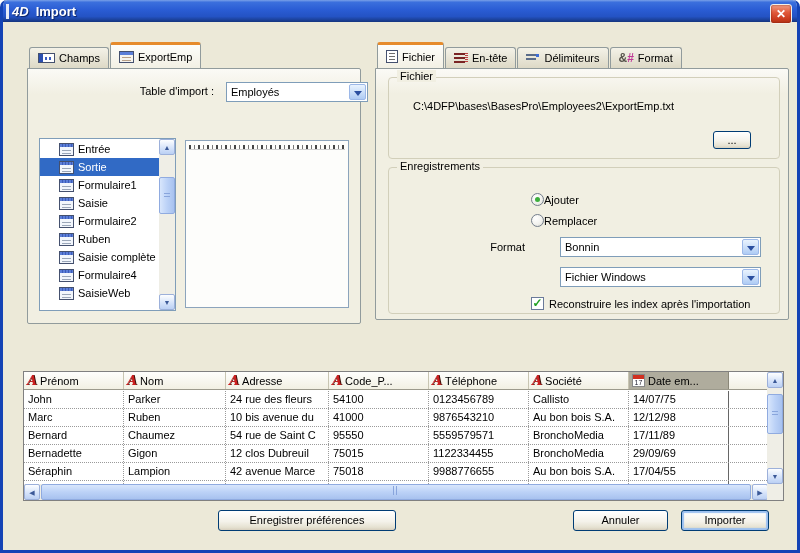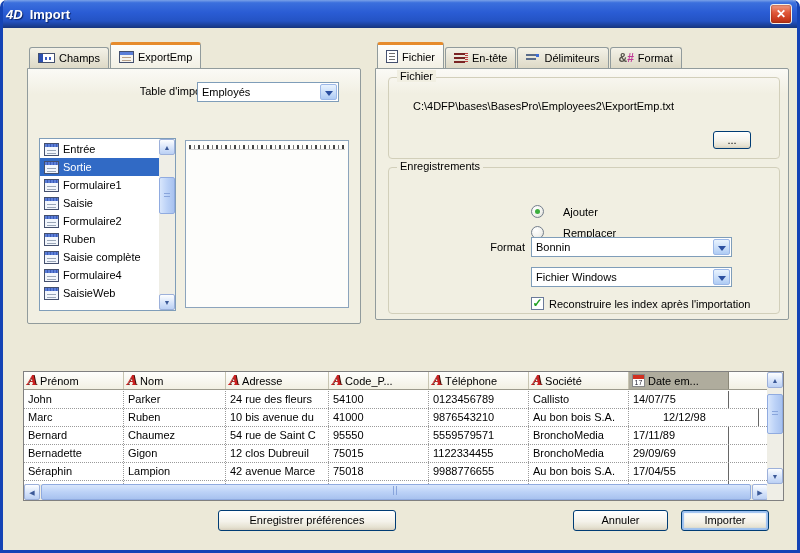--- a/index.html
+++ b/index.html
@@ -4,23 +4,23 @@
 <style>
   * { margin:0; padding:0; box-sizing:border-box; }
   html,body { width:800px; height:553px; overflow:hidden; }
   body { font-family:"Liberation Sans", sans-serif; font-size:11px; color:#000; }
 
   #window { position:relative; width:800px; height:553px;
     background:#ECE9D8; border:3px solid #1443B5; border-top:none;
     border-radius:7px 7px 0 0; overflow:hidden; }
 
   
-  .titlebar { position:absolute; top:0; left:-3px; right:-3px; height:28px;
+  .titlebar { position:absolute; top:0; left:-3px; right:-3px; height:22px;
     background:linear-gradient(180deg,#7AA1E8 0%,#3B6FDD 10%,#2A5CD4 45%,#2453C4 75%,#16357E 100%);
-    border-radius:7px 7px 0 0; display:flex; align-items:center; padding:0 0; }
+    border-radius:7px 7px 0 0; display:flex; align-items:center; padding:0 6px; }
   .app-logo { display:inline-flex; align-items:center; color:#fff; font-weight:bold;
     font-style:italic; font-size:13px; border-left:3px solid #E8ECF8; padding-left:3px;
     margin-right:7px; text-shadow:1px 1px 1px #0A2060; }
   .win-title { color:#fff; font-size:13px; font-weight:bold; text-shadow:1px 1px 1px #0A2060; }
   .close-btn { position:absolute; right:8px; top:4px; width:22px; height:20px;
     background:linear-gradient(180deg,#F0A088 0%,#E25B3C 40%,#C93A1C 80%,#B23418 100%);
     border:1px solid #F4F0E8; border-radius:3px; color:#fff; font-weight:bold;
     font-size:12px; line-height:18px; text-align:center; box-shadow:inset 0 0 2px #7E1A06; }
 
   
@@ -60,32 +60,32 @@
   .icon-delim { width:14px; height:12px; }
   .icon-delim::before { content:""; position:absolute; left:0; right:4px; top:2px; height:8px;
     background:repeating-linear-gradient(180deg,#5A6C8A 0 2px,transparent 2px 4px); }
   .icon-delim::after { content:""; position:absolute; right:1px; top:2px; width:3px; height:3px; background:#3C6CD8; }
   .icon-amp { font-weight:bold; font-size:12px; color:#55524A; letter-spacing:0; }
   .icon-amp b { color:#C03898; }
 
   
   .ti-label { position:absolute; left:56px; top:16px; width:130px; text-align:right; }
   .combo { position:absolute; height:20px; background:#fff; border:1px solid #7F9DB9;
-    display:flex; align-items:center; padding-left:4px; }
+    display:flex; align-items:center; padding-left:4px;margin-left:29px; }
   .combo .arrow { position:absolute; right:1px; top:1px; bottom:1px; width:17px; border-radius:2px;
     background:linear-gradient(180deg,#E9F3FE 0%,#C7DCF8 60%,#AECBF4 100%);
     border:1px solid #9CB8E8; }
   .combo .arrow::after { content:""; position:absolute; left:4px; top:6px;
     border-left:4px solid transparent; border-right:4px solid transparent; border-top:5px solid #2B4FA0; }
   #table-import-combo { left:169px; top:13px; width:142px; }
 
   .listbox { position:absolute; left:11px; top:69px; width:137px; height:173px;
     background:#fff; border:1px solid #7F9DB9; overflow:hidden; }
   .list-inner { position:absolute; left:0; top:0; right:16px; bottom:0; overflow:hidden; padding-top:1px; }
-  .list-item { height:18px; display:flex; align-items:center; gap:4px; padding-left:4px; white-space:nowrap; }
+  .list-item { height:18px; display:flex; align-items:center; gap:4px; padding-left:19px; white-space:nowrap; }
   .list-item.selected { background:#316AC5; color:#fff; }
   .form-icon { flex:0 0 15px; width:15px; height:13px; position:relative;
     border:1px solid #44506E; background:#F2F6FC; }
   .form-icon::before { content:""; position:absolute; left:0; right:0; top:0; height:3px;
     background:repeating-linear-gradient(90deg,#5B7ED8 0 2px,#3C5CB8 2px 3px); }
   .form-icon::after { content:""; position:absolute; left:2px; right:2px; top:6px; height:4px;
     background:repeating-linear-gradient(180deg,#9AA6B8 0 1px,transparent 1px 3px); }
 
   .preview { position:absolute; left:157px; top:71px; width:164px; height:168px;
     background:#FDFDFB; border:1px solid #8CA4BC; }
@@ -110,21 +110,21 @@
 
   
   .groupbox { position:absolute; border:1px solid #D2CFBA; border-radius:4px; }
   .groupbox > .gb-title { position:absolute; top:-8px; left:8px; padding:0 3px;
     background:#F1EFE2; }
   #file-group { left:12px; top:8px; width:392px; height:82px; }
   #file-path { position:absolute; left:24px; top:22px; right:10px; white-space:nowrap; overflow:hidden; }
   #browse-btn { position:absolute; right:28px; bottom:9px; width:38px; height:18px; }
   #records-group { left:12px; top:98px; width:392px; height:147px; }
 
-  .radio-row { position:absolute; display:flex; align-items:center; gap:19px;margin-top:12px; }
+  .radio-row { position:absolute; display:flex; align-items:center; gap:0; }
   .radio { width:13px; height:13px; border-radius:50%; background:radial-gradient(circle at 35% 30%,#FFF 0%,#F2F2EE 55%,#D8D8D2 100%);
     border:1px solid #747E8C; position:relative; }
   .radio.checked::after { content:""; position:absolute; left:3px; top:3px; width:5px; height:5px;
     border-radius:50%; background:#3DAE3D; }
   .checkbox { width:13px; height:13px; background:#fff; border:1px solid #6A7A99;
     position:relative; color:#21A121; font-weight:bold; font-size:12px; line-height:11px; text-align:center; }
 
   #fmt-label { position:absolute; left:60px; top:73px; width:76px; text-align:right; }
   #fmt-combo  { left:142px; top:69px; width:201px; }
   #file-fmt-combo { left:142px; top:99px; width:201px; }
@@ -351,21 +351,21 @@
           <div class="td td-endline" style="width: 100px; flex: 0 0 100px;">14/07/75</div>
           <div class="td td-filler" style="flex: 1 1 0%; border-right: none;"></div>
         </div>
         <div class="tr">
           <div class="td" style="width: 100px; flex: 0 0 100px;">Marc</div>
           <div class="td" style="width: 102px; flex: 0 0 102px;">Ruben</div>
           <div class="td" style="width: 103px; flex: 0 0 103px;">10 bis avenue du</div>
           <div class="td" style="width: 100px; flex: 0 0 100px;">41000</div>
           <div class="td" style="width: 100px; flex: 0 0 100px;">9876543210</div>
           <div class="td" style="width: 100px; flex: 0 0 100px;">Au bon bois S.A.</div>
-          <div class="td td-endline" style="width: 100px; flex: 0 0 100px; margin-left: 30px;">12/12/98</div>
+          <div class="td td-endline" style="width: 100px; flex: 0 0 100px;">12/12/98</div>
           <div class="td td-filler" style="flex: 1 1 0%; border-right: none;"></div>
         </div>
         <div class="tr">
           <div class="td" style="width: 100px; flex: 0 0 100px;">Bernard</div>
           <div class="td" style="width: 102px; flex: 0 0 102px;">Chaumez</div>
           <div class="td" style="width: 103px; flex: 0 0 103px;">54 rue de Saint C</div>
           <div class="td" style="width: 100px; flex: 0 0 100px;">95550</div>
           <div class="td" style="width: 100px; flex: 0 0 100px;">5559579571</div>
           <div class="td" style="width: 100px; flex: 0 0 100px;">BronchoMedia</div>
           <div class="td td-endline" style="width: 100px; flex: 0 0 100px;">17/11/89</div>

